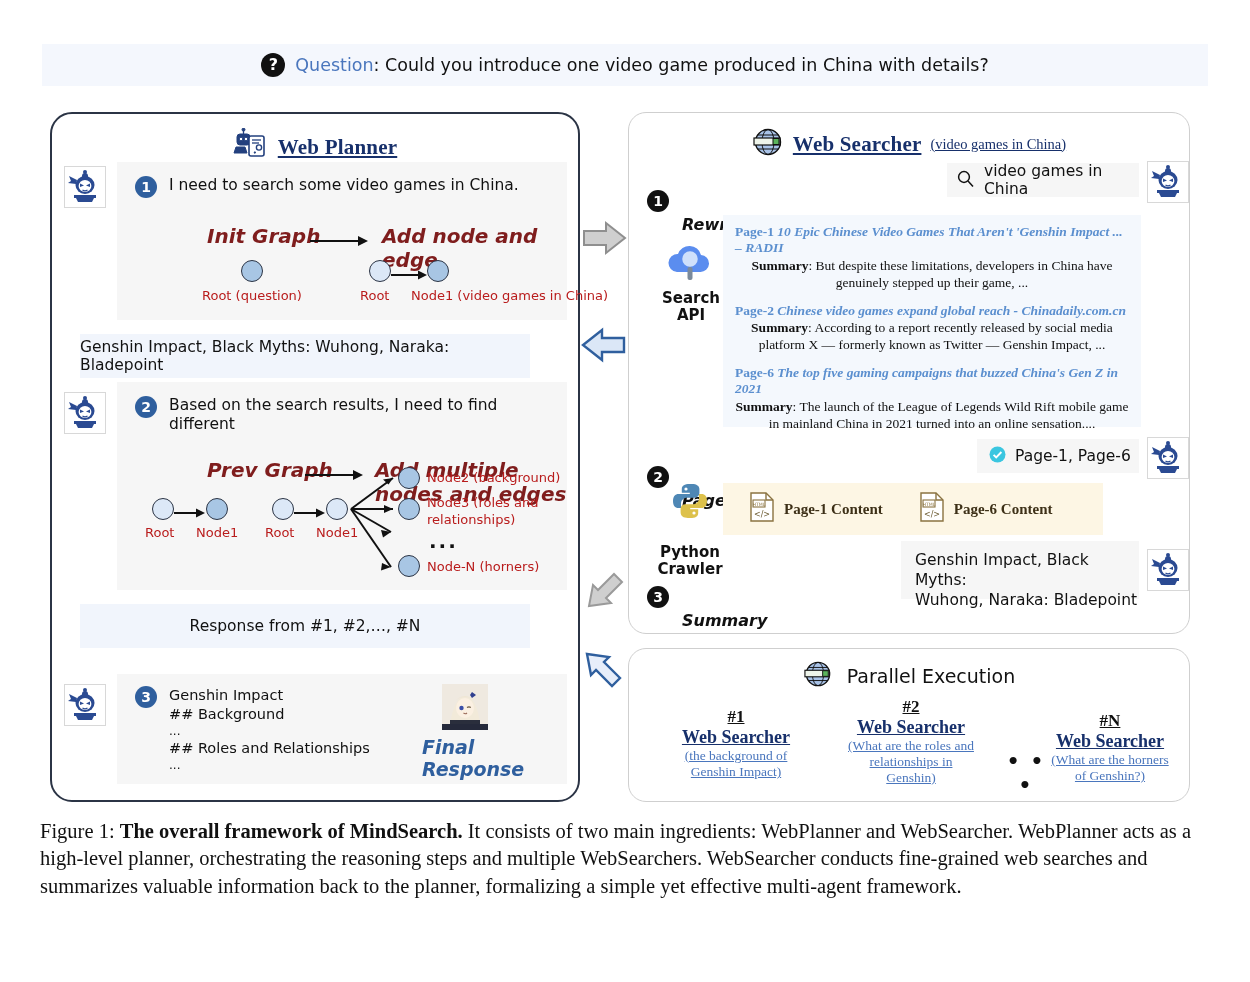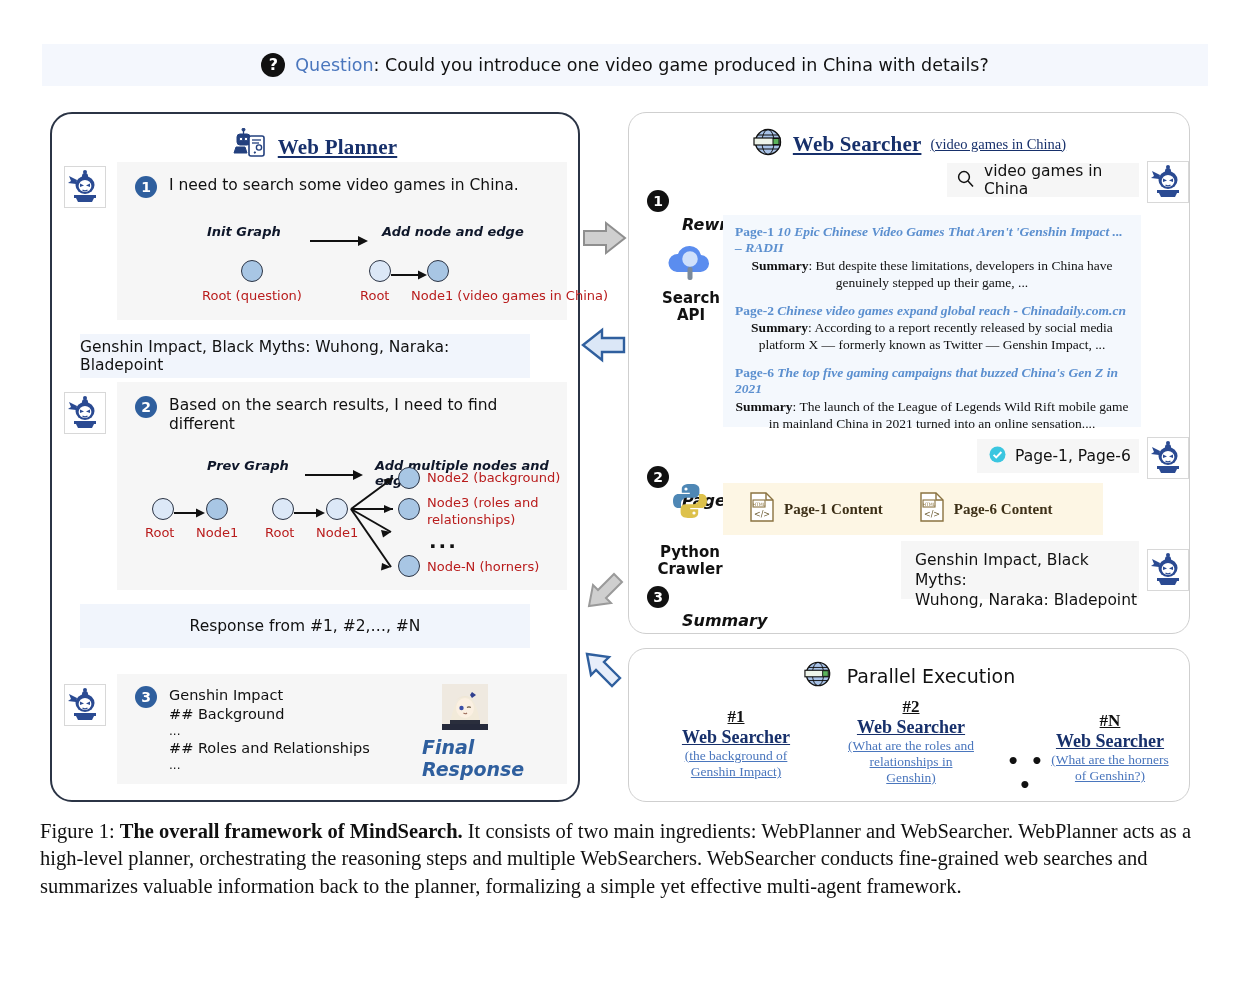--- a/index.html
+++ b/index.html
@@ -72,21 +72,21 @@
     display:flex;align-items:center;justify-content:center;
     font-family:"DejaVu Sans",sans-serif; flex:none;
   }
   .step.blue{ background:#2f5f9e; }
   .step.black{ background:#111; }
 
   
   .grey-block{ position:absolute; background:#f6f6f6; }
   .blue-block{ position:absolute; background:#f1f5fc; }
   .thought{ font-size:15.5px; color:#111; line-height:1.25; }
-  .ital{ font-style:italic; font-weight:bold; font-size:13px; color:#0f172a; }
+  .ital{ font-style:italic; font-weight:bold; font-size:20px; color:#7f1d1d; }
 
   .nodelabel{ font-size:13px; color:#b91c1c; position:absolute; white-space:nowrap; }
   .circ{ position:absolute; border-radius:50%; border:1.4px solid #2b3445; }
   .circ.light{ background:#dce8f7; }
   .circ.mid{ background:#a8c6e4; }
 
   
   .srow{ position:absolute; display:flex; align-items:center; }
   .label-bold-ital{ font-family:"DejaVu Sans",sans-serif; font-weight:bold; font-style:italic; font-size:16px; color:#111;margin-top:48px; }
   .value-box{ background:#f6f6f6; display:flex; align-items:center; }

